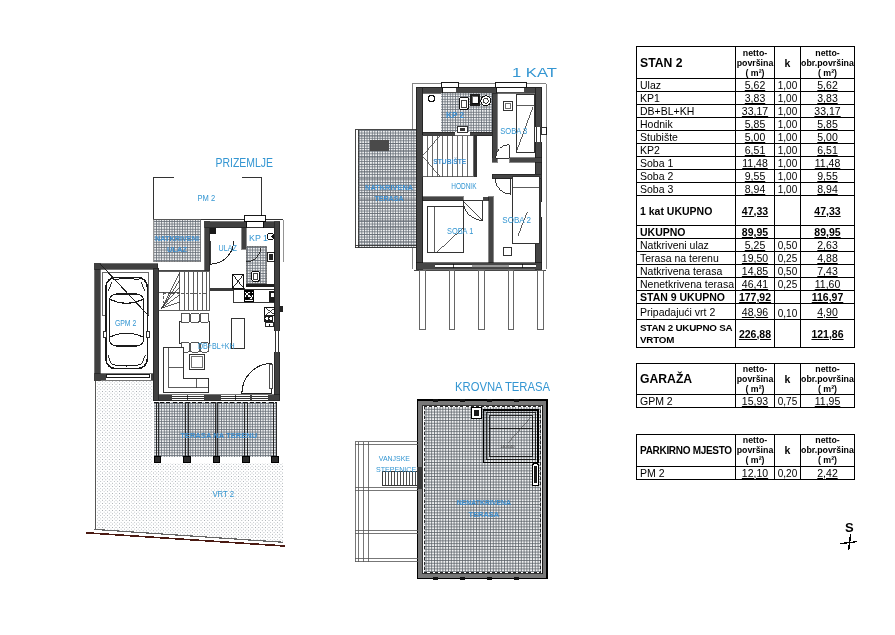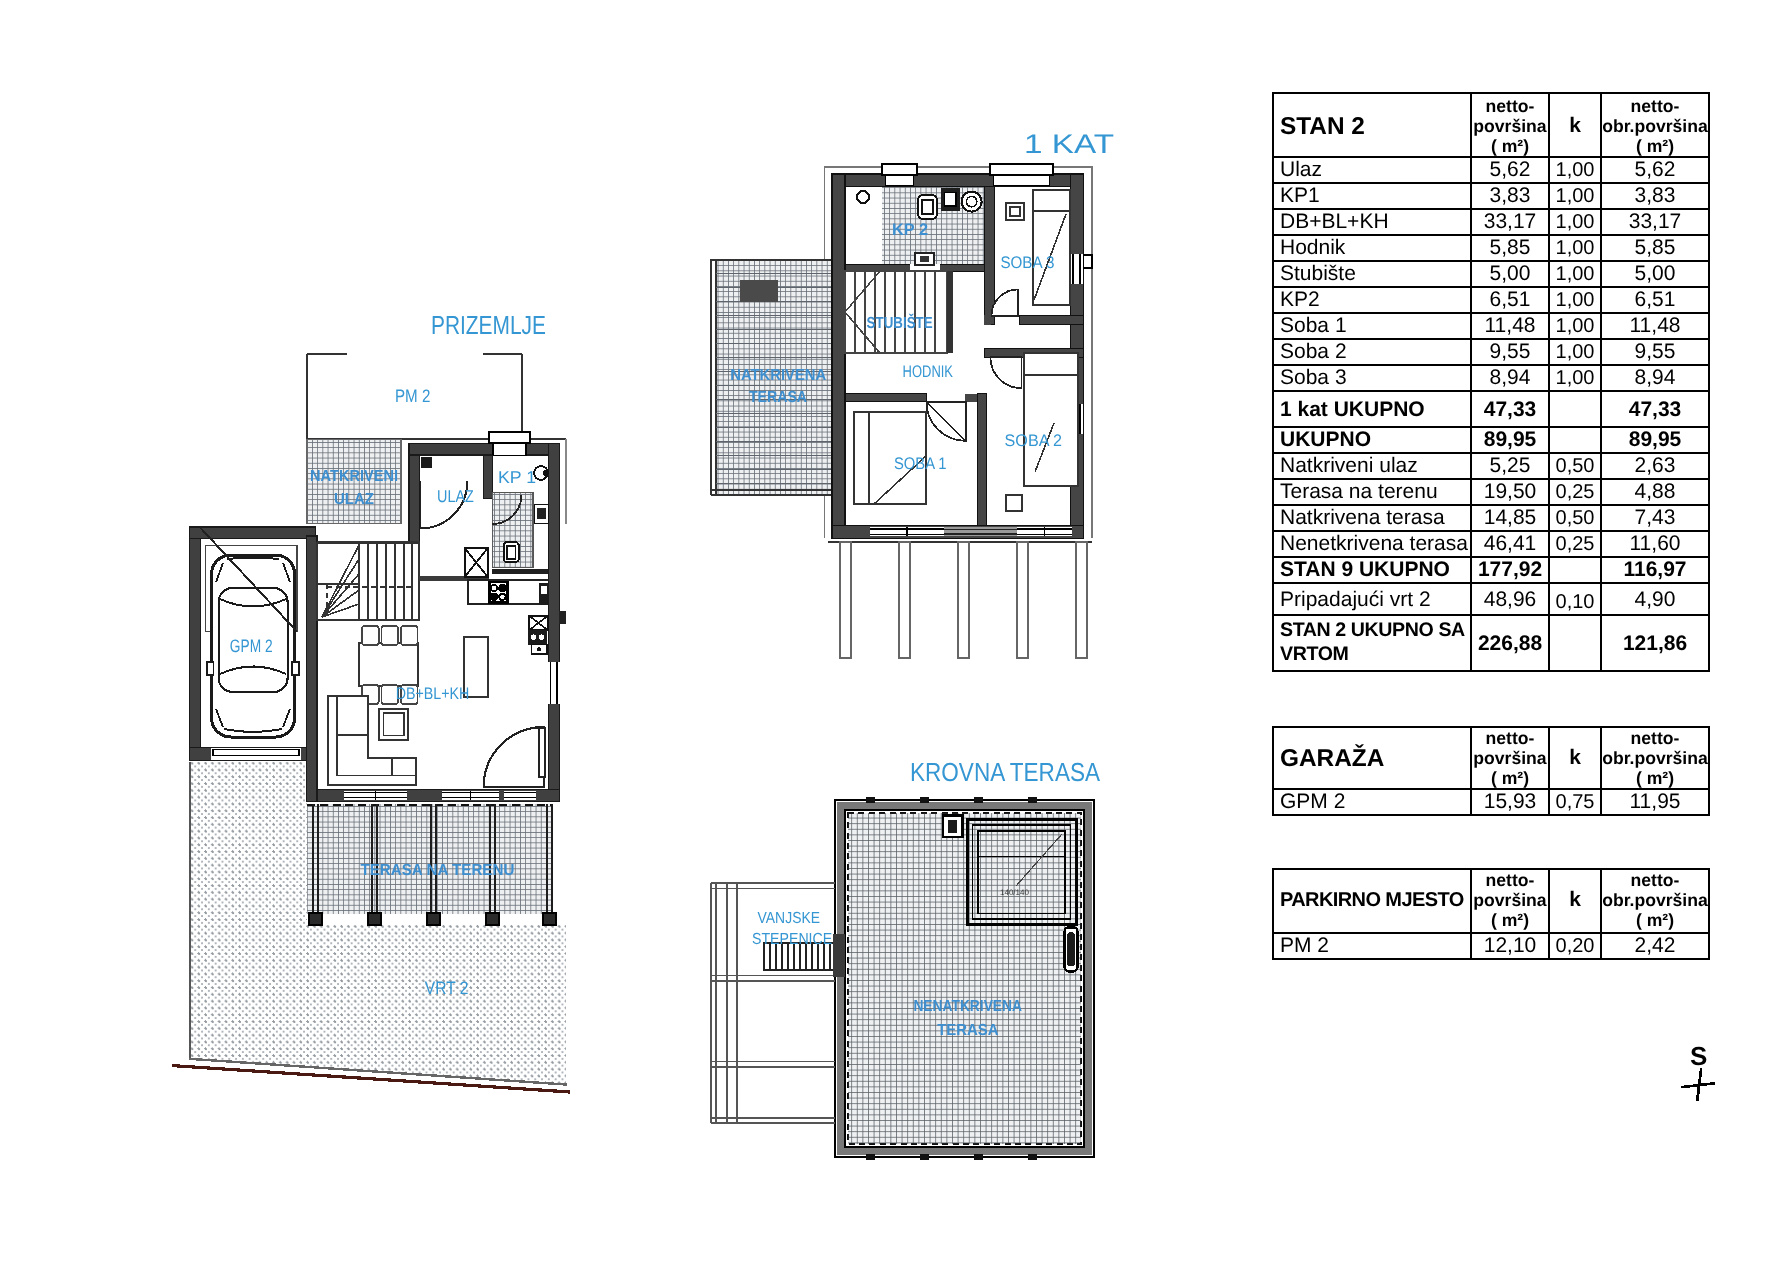--- a/index.html
+++ b/index.html
@@ -2,21 +2,21 @@
 <html><head>
 <meta charset="utf-8">
 <style>
   html,body{margin:0;padding:0;background:#ffffff;}
   #page{position:relative;width:895px;height:635px;background:#ffffff;overflow:hidden;
         font-family:"Liberation Sans",sans-serif;}
   table{border-collapse:collapse;position:absolute;table-layout:fixed;}
   td{border:1px solid #000;font-family:"Liberation Sans",sans-serif;font-size:10.5px;
      color:#000;padding:0;overflow:hidden;white-space:nowrap;}
   td.nm{text-align:left;padding-left:3px;}
-  td.num{text-align:center;}
+  td.num{text-align:center;text-decoration:underline;}
   td.k{text-align:center;vertical-align:bottom;font-size:10px;line-height:10px;}
   td.kk{text-align:center;vertical-align:bottom;font-size:10px;line-height:10px;}
   tr.tot td{font-weight:bold;border-top:1.6px solid #000;border-bottom:1.6px solid #000;}
   td.hd{font-weight:bold;font-size:8.8px;text-align:center;line-height:10px;}
   td.hn{font-weight:bold;font-size:12.2px;text-align:left;padding-left:3px;margin-left:16px;}
 </style>
 </head>
 <body>
 <div id="page">
 
@@ -575,21 +575,21 @@
           <td class="num">9,55</td>
           <td class="k">1,00</td>
           <td class="num">9,55</td>
         </tr>
 <tr style="height:12.65px">
           <td class="nm">Soba 3</td>
           <td class="num">8,94</td>
           <td class="kk">1,00</td>
           <td class="num">8,94</td>
         </tr>
-<tr class="tot" style="height:18px">
+<tr class="tot" style="height:30px">
           <td class="nm">1 kat UKUPNO</td>
           <td class="num">47,33</td>
           <td class="k"></td>
           <td class="num">47,33</td>
         </tr>
 <tr class="tot" style="height:12.65px">
           <td class="nm">UKUPNO</td>
           <td class="num">89,95</td>
           <td class="k"></td>
           <td class="num">89,95</td>

